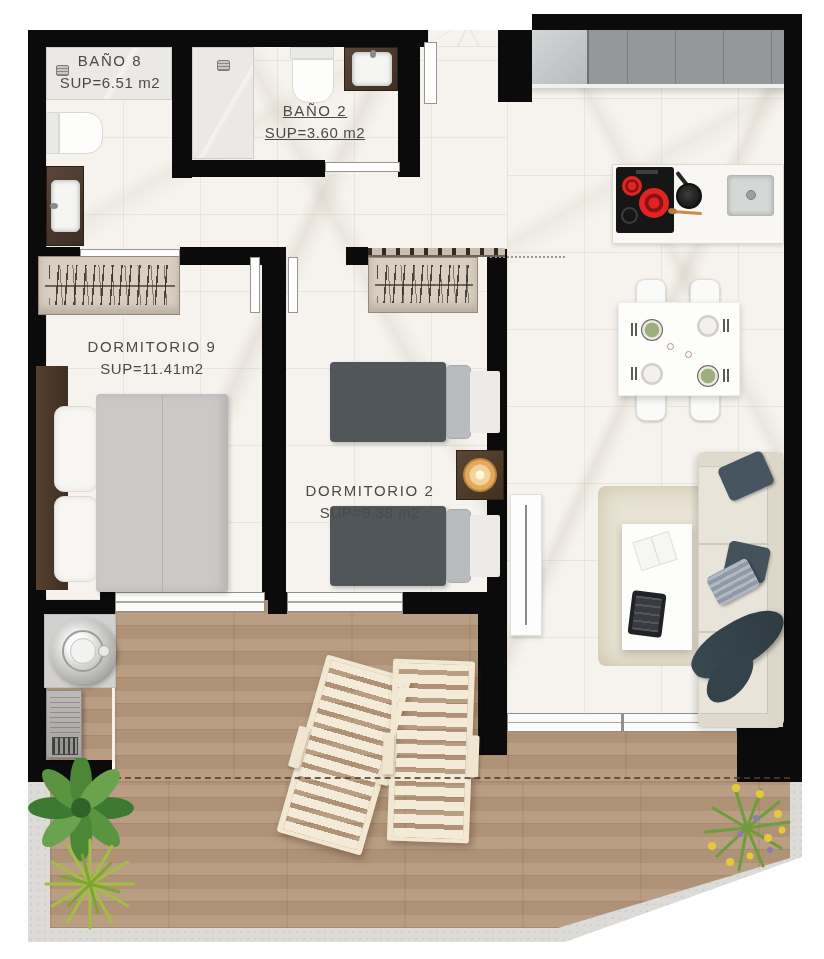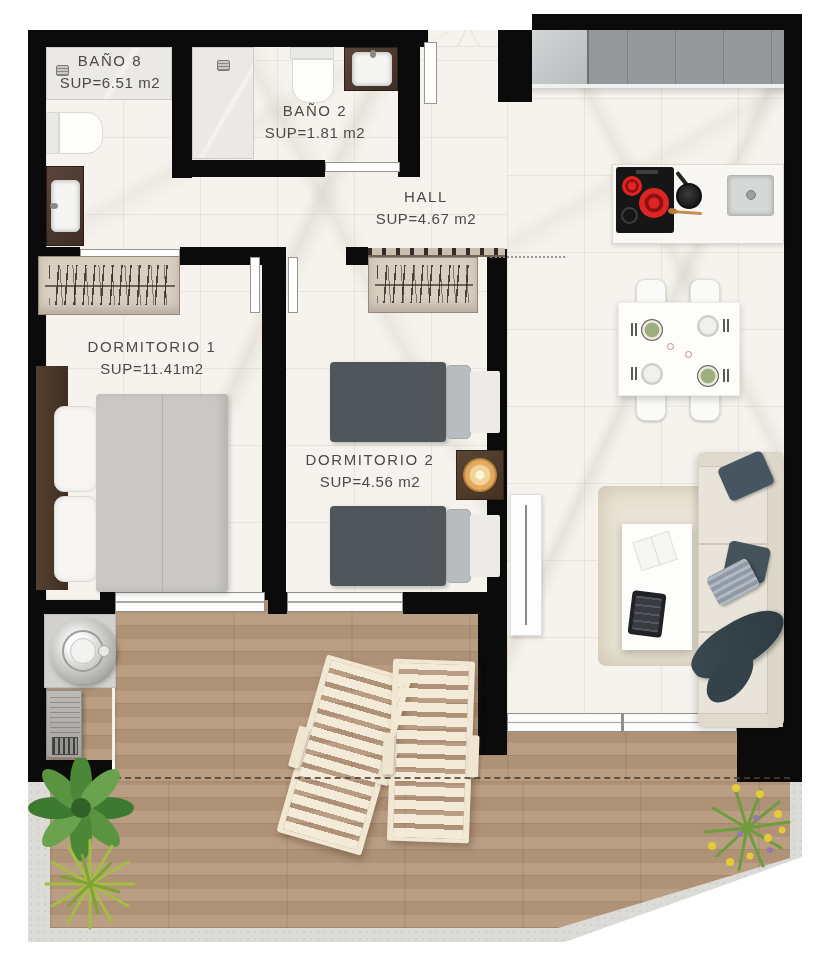--- a/index.html
+++ b/index.html
@@ -306,30 +306,26 @@
       <circle cx="66" cy="42" r="3"></circle>
         <circle cx="50" cy="58" r="3"></circle>
         <circle cx="80" cy="74" r="3"></circle>
     </g>
   </svg>
 
   <div class="room-label" style="left:48px;top:50px;width:124px;">
     <div class="room-name">BAÑO 8</div>
     <div class="room-area">SUP=6.51 m2</div>
   </div>
-  <div class="room-label" style="left:250px;top:100px;width:130px;">
+  <div class="room-label" style="left:250px;top:100px;width:130px;text-decoration:underline;">
     <div class="room-name">BAÑO 2</div>
-    <div class="room-area">SUP=1.81 m2</div>
-  </div>
-  <div class="room-label" style="left:362px;top:186px;width:128px;">
-    <div class="room-name">HALL</div>
-    <div class="room-area">SUP=4.67 m2</div>
+    <div class="room-area">SUP=3.60 m2</div>
   </div>
   <div class="room-label" style="left:86px;top:336px;width:132px;">
-    <div class="room-name">DORMITORIO 1</div>
+    <div class="room-name">DORMITORIO 9</div>
     <div class="room-area">SUP=11.41m2</div>
   </div>
-  <div class="room-label" style="left:304px;top:449px;width:132px;">
+  <div class="room-label" style="left:304px;top:480px;width:132px;">
     <div class="room-name">DORMITORIO 2</div>
-    <div class="room-area">SUP=4.56 m2</div>
+    <div class="room-area">SUP=9.38 m2</div>
   </div>
 
 </div>
 
 </body></html>

